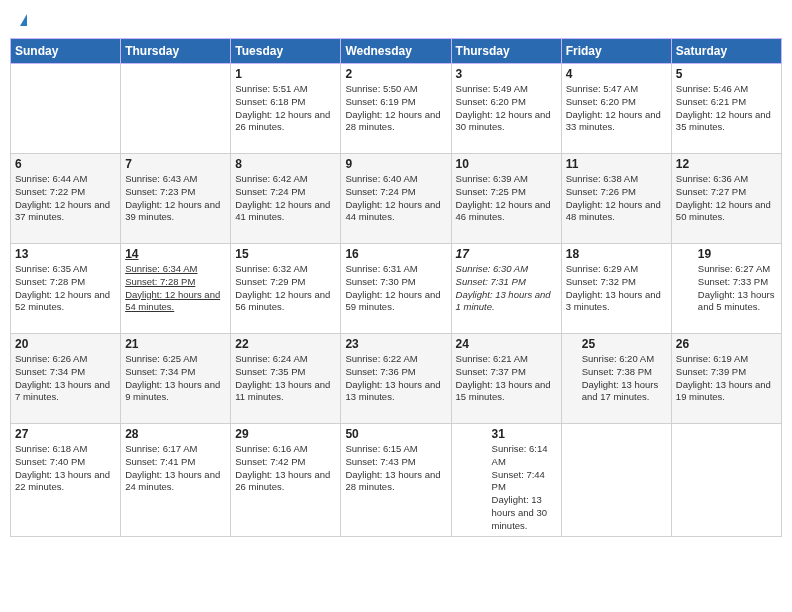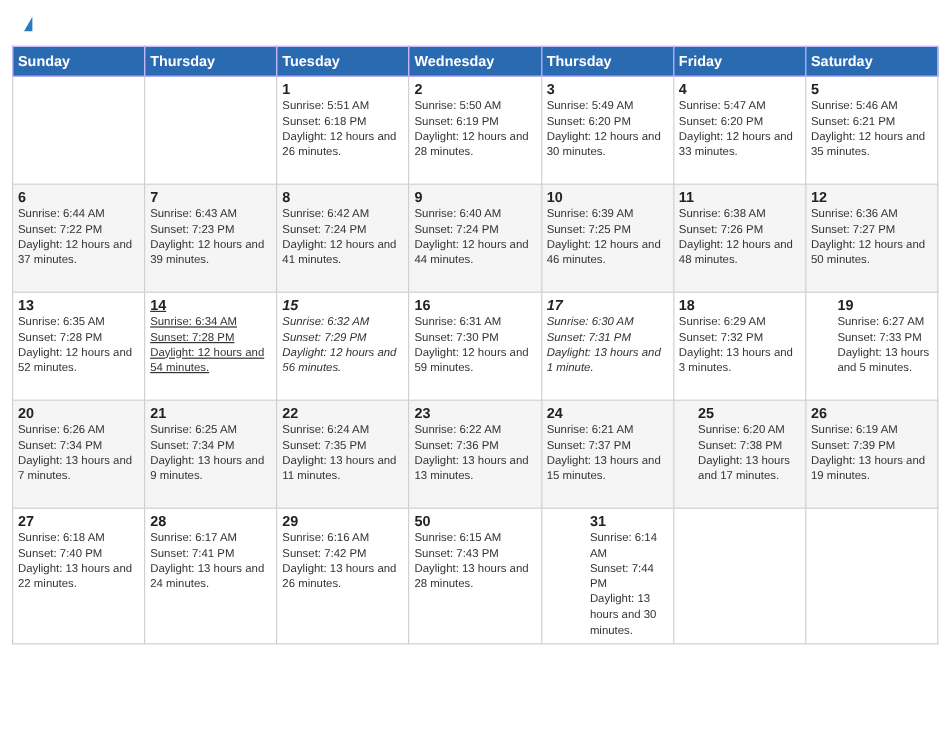--- a/index.html
+++ b/index.html
@@ -197,21 +197,21 @@
         <div class="day-detail">
           Sunrise: 6:35 AM<br>Sunset: 7:28 PM<br>Daylight: 12 hours and 52 minutes.
         </div>
         </td>
         <td style="background: rgb(255, 255, 255); text-decoration: underline;">
           <span class="day-num">14</span>
         <div class="day-detail">
           Sunrise: 6:34 AM<br>Sunset: 7:28 PM<br>Daylight: 12 hours and 54 minutes.
         </div>
         </td>
-        <td style="background: rgb(255, 255, 255); font-style: italic;">
+        <td style="background: rgb(255, 255, 255);">
           <span class="day-num">15</span>
         <div class="day-detail">
           Sunrise: 6:32 AM<br>Sunset: 7:29 PM<br>Daylight: 12 hours and 56 minutes.
         </div>
         </td>
         <td style="background: rgb(255, 255, 255);">
           <span class="day-num">16</span>
         <div class="day-detail">
           Sunrise: 6:31 AM<br>Sunset: 7:30 PM<br>Daylight: 12 hours and 59 minutes.
         </div>

